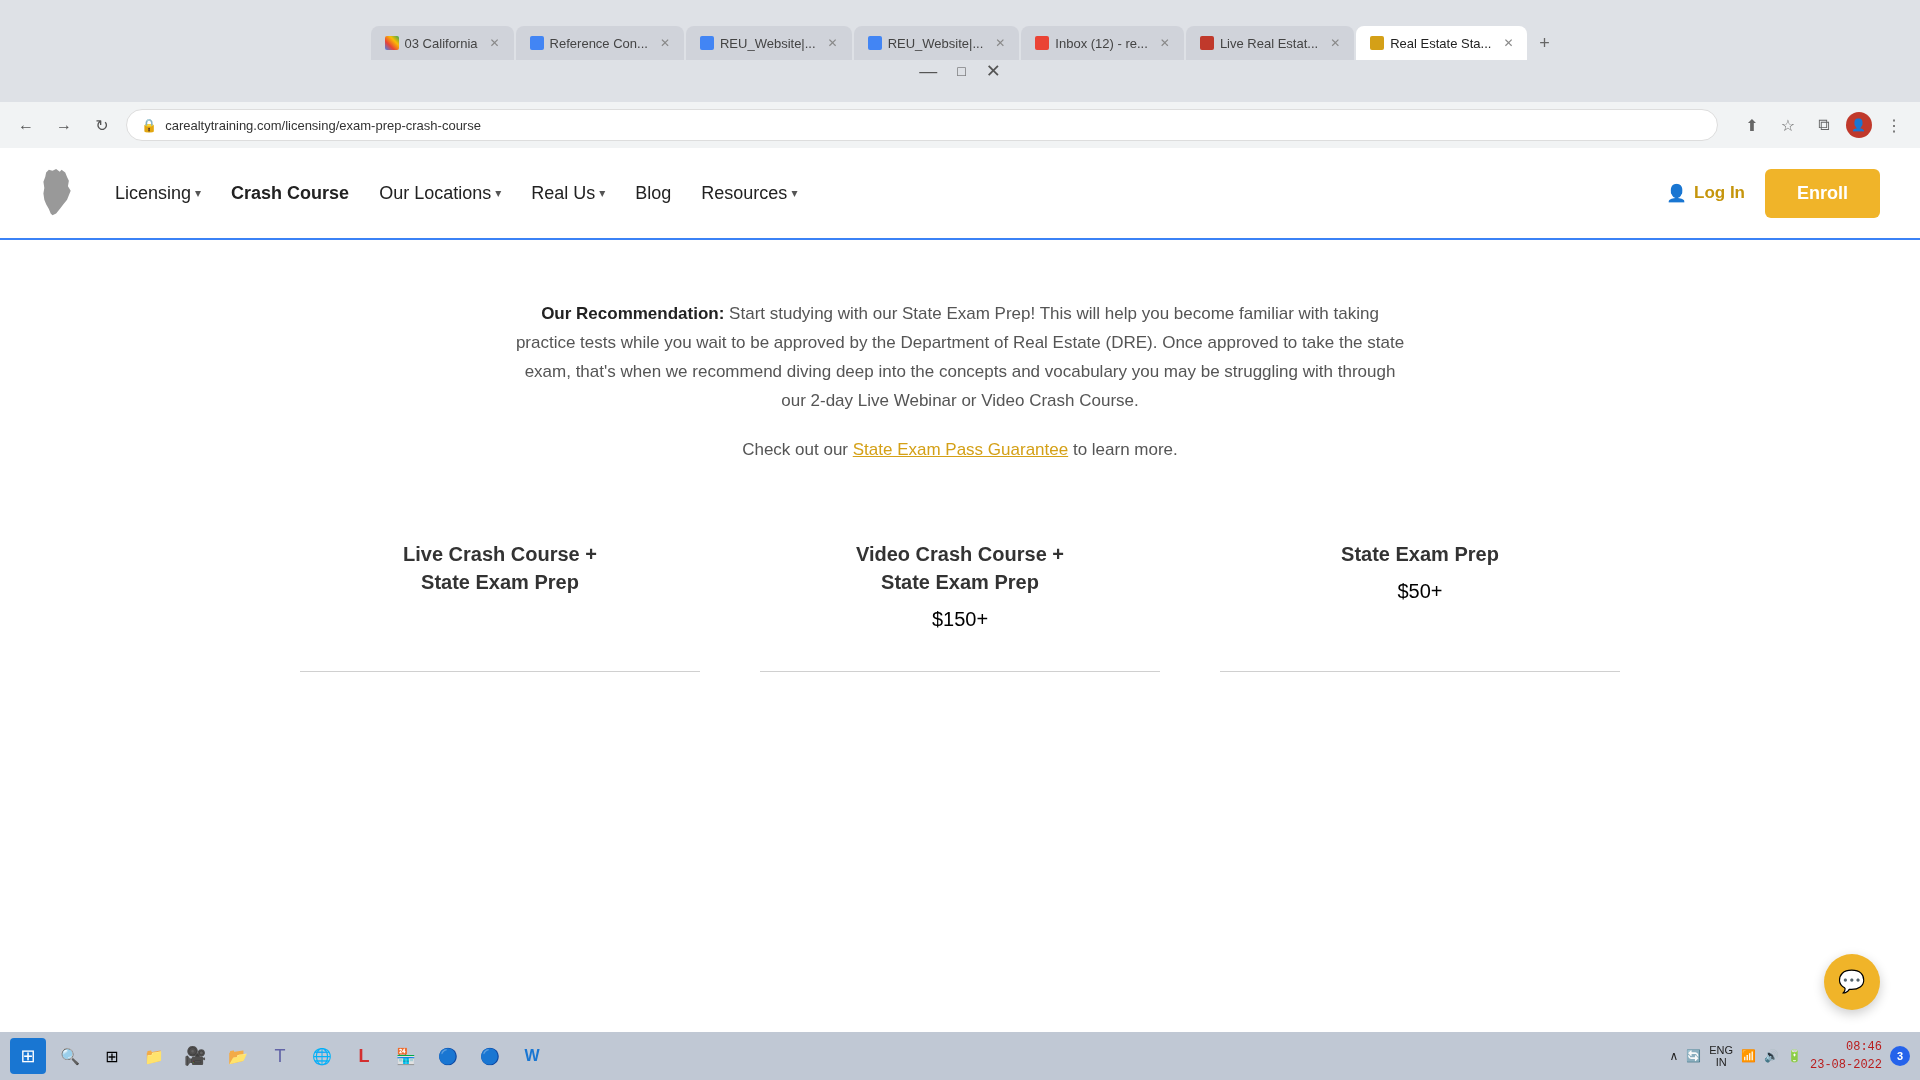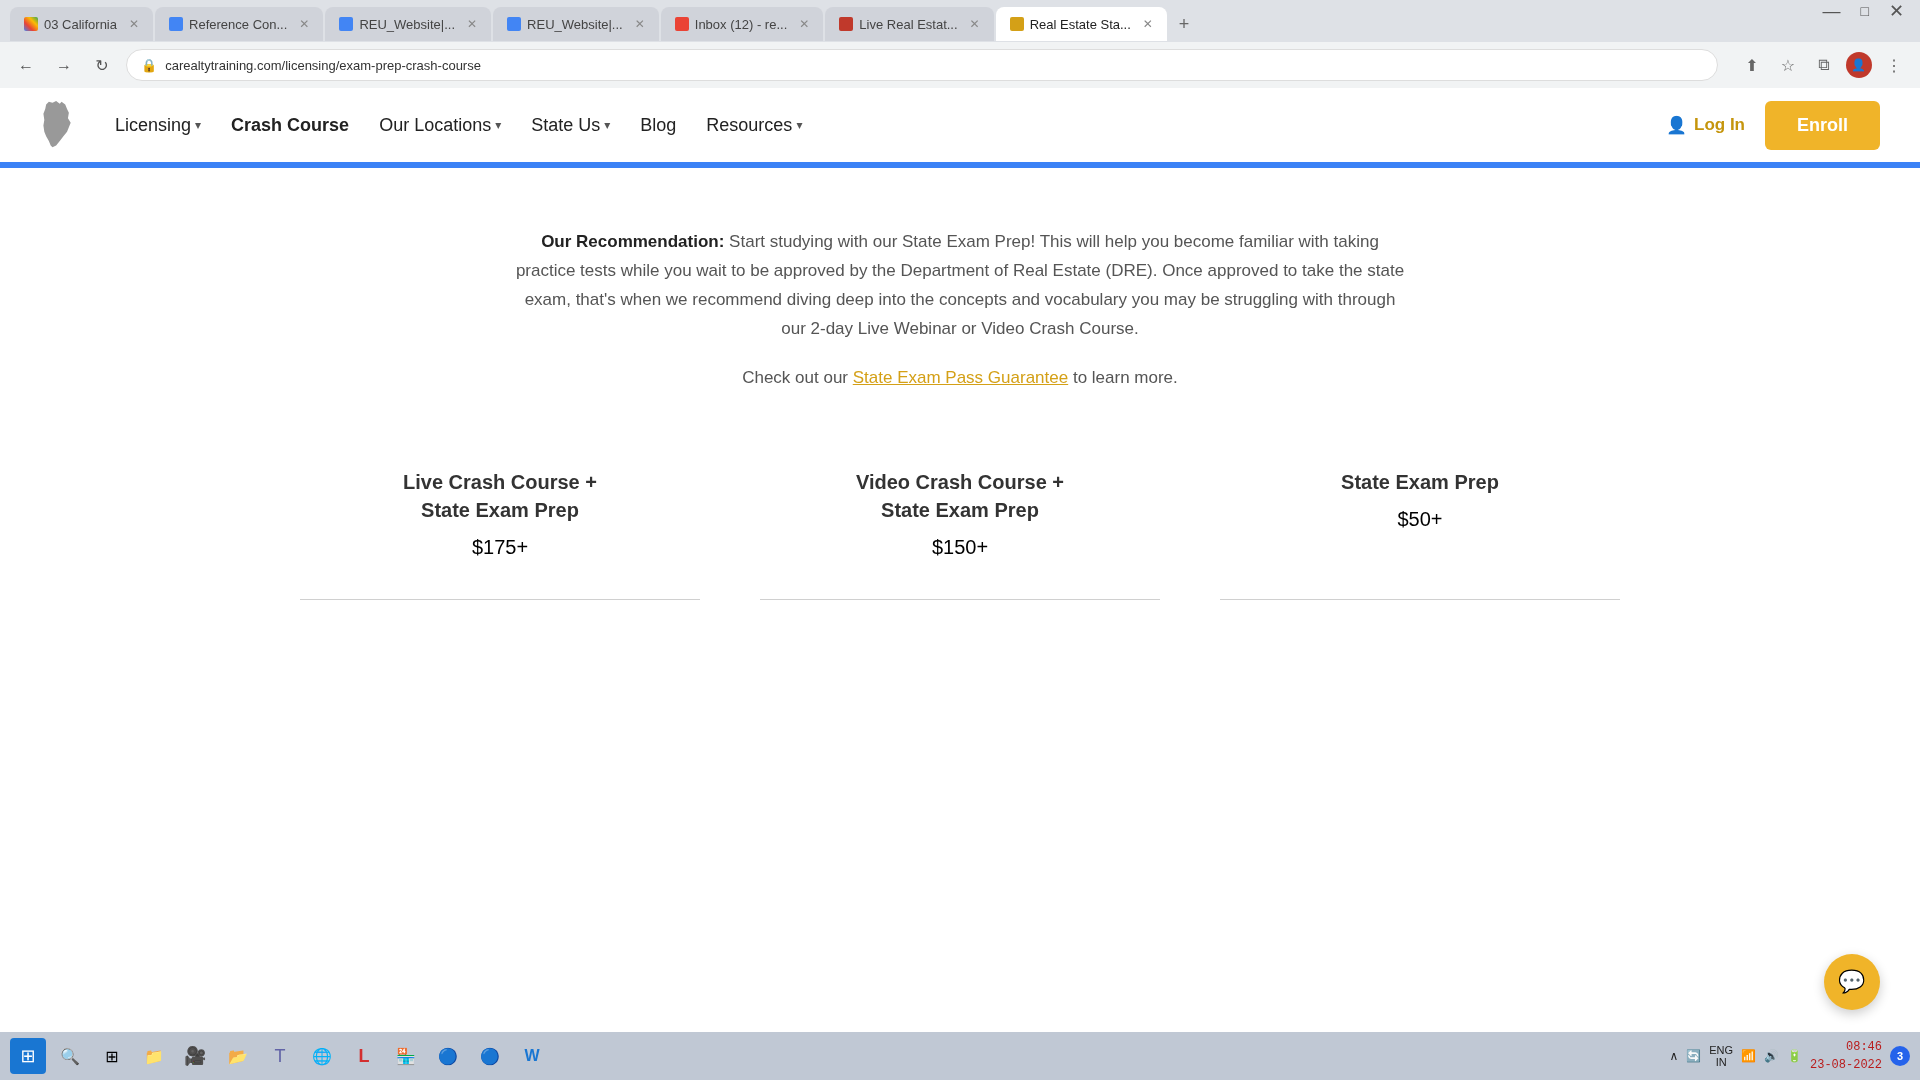--- a/index.html
+++ b/index.html
@@ -141,22 +141,22 @@
       font-style: italic;
       letter-spacing: 1px;
     }
     .banner .free-text { font-weight: 800; }
     .banner .star { color: #333; margin-left: 8px; }
 
     .navbar {
       display: flex;
       align-items: center;
       padding: 0 40px;
-      height: 80px;
-      border-bottom: 6px solid #3b82f6;
+      height: 92px;
+      border-bottom: 2px solid #3b82f6;
       background: #fff;
     }
     .logo-area {
       display: flex;
       align-items: center;
       margin-right: 40px;
     }
     .ca-logo {
       width: 35px;
       height: 50px;
@@ -326,21 +326,21 @@
     }
 
     .favicon-google { background: linear-gradient(45deg, #4285f4, #ea4335, #fbbc05, #34a853); }
     .favicon-docs { background: #4285f4; }
   </style>
 </head>
 <body>
 
 <div class="browser-chrome">
 
-  <div style="display:flex; align-items:flex-start; background:#dee1e6; padding: 0 0;">
+  <div style="display:flex; align-items:center; background:#dee1e6; padding: 20px 0; flex-direction: column;">
     <div class="tab-bar" style="flex:1; display:flex; align-items:center; padding-left:10px;">
 
       <div class="tab">
         <span class="tab-favicon favicon-google"></span>
         <span>03 California</span>
         <span class="tab-close">✕</span>
       </div>
 
       <div class="tab">
         <span class="tab-favicon favicon-docs" style="background:#4285f4;"></span>
@@ -422,21 +422,21 @@
         <span class="chevron">▾</span>
       </a>
       <a class="nav-item active">
         <span>Crash Course</span>
       </a>
       <a class="nav-item">
         <span>Our Locations</span>
         <span class="chevron">▾</span>
       </a>
       <a class="nav-item">
-        <span>State Us</span>
+        <span>Real Us</span>
         <span class="chevron">▾</span>
       </a>
       <a class="nav-item">
         <span>Blog</span>
       </a>
       <a class="nav-item">
         <span>Resources</span>
         <span class="chevron">▾</span>
       </a>
     </div>
@@ -460,21 +460,20 @@
     <p class="check-link-text">
       <span>Check out our </span>
       <a href="#" style="color:#d4a017; text-decoration:underline;">State Exam Pass Guarantee</a>
       <span> to learn more.</span>
     </p>
 
     <div class="pricing-grid">
 
       <div class="pricing-card">
         <div class="pricing-card-title">Live Crash Course +<br>State Exam Prep</div>
-        <div class="pricing-card-price">$175+</div>
       </div>
 
       <div class="pricing-card">
         <div class="pricing-card-title">Video Crash Course +<br>State Exam Prep</div>
         <div class="pricing-card-price">$150+</div>
       </div>
 
       <div class="pricing-card">
         <div class="pricing-card-title">State Exam Prep</div>
         <div class="pricing-card-price">$50+</div>

